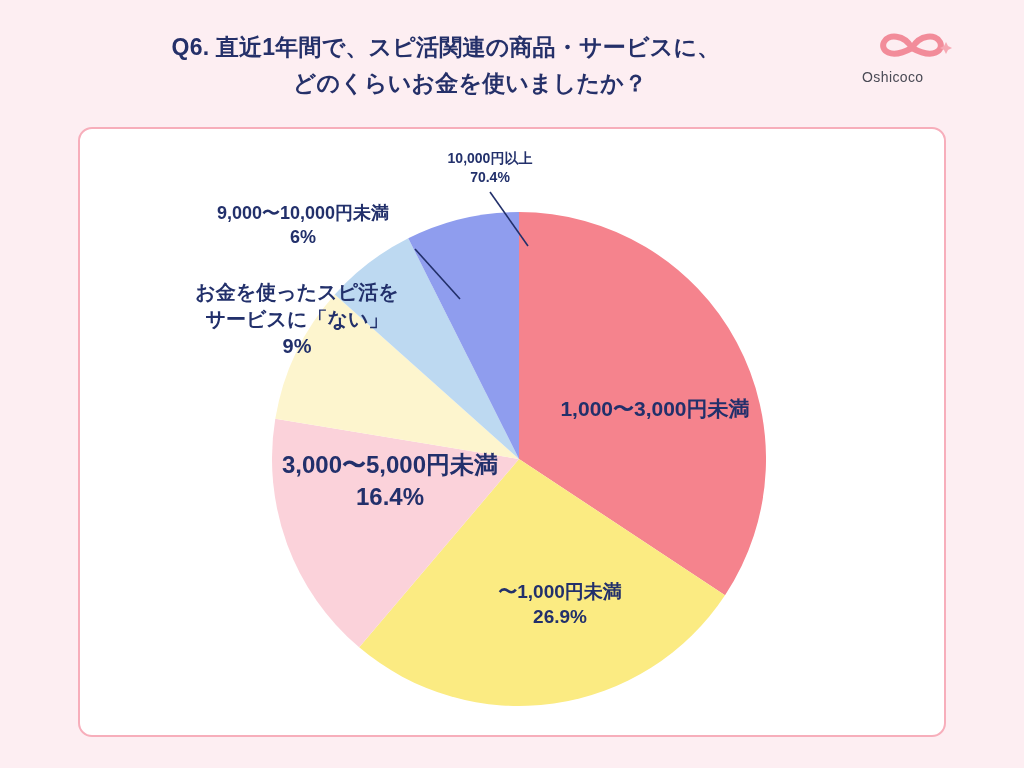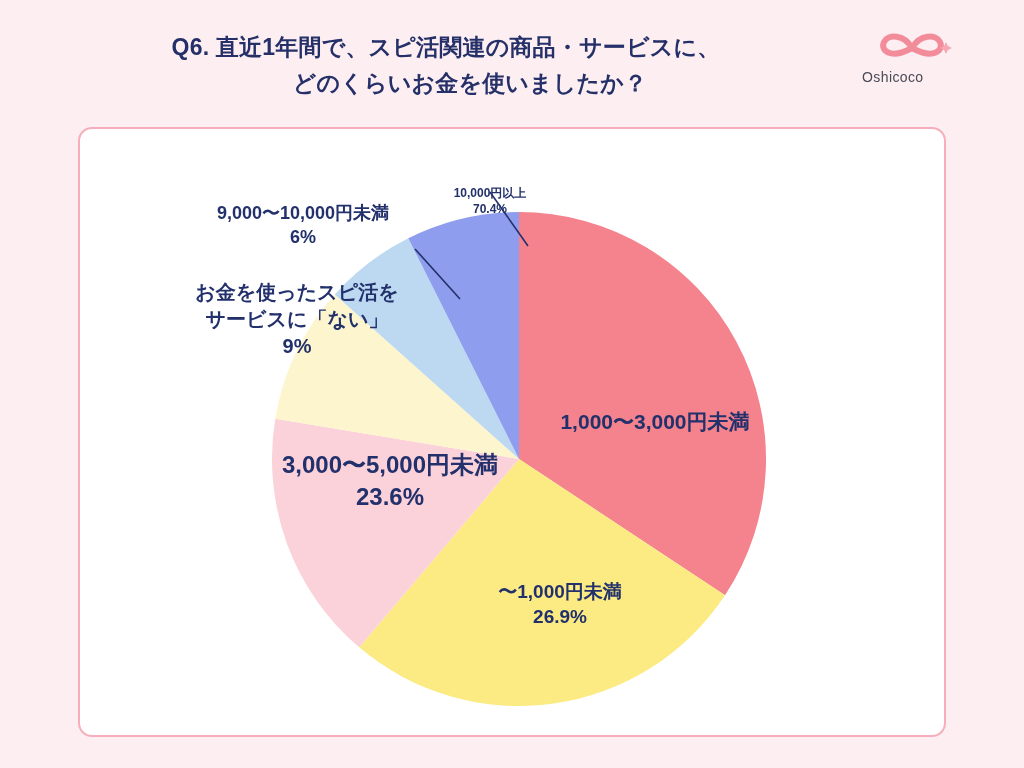--- a/index.html
+++ b/index.html
@@ -100,21 +100,21 @@
     color: #22306b;
     font-weight: bold;
     text-align: center;
     line-height: 1.32;
     white-space: nowrap;
   }
   .slice-label .pct { display: block; }
 
   .lbl-coral {
     left: 430px;
-    top: 279px;
+    top: 266px;
     font-size: 21px;
     width: 290px;
   }
   .lbl-yellow {
     left: 355px;
     top: 450px;
     font-size: 19px;
     width: 250px;
   }
   .lbl-pink {
@@ -129,22 +129,21 @@
     position: absolute;
     color: #22306b;
     font-weight: bold;
     text-align: center;
     line-height: 1.36;
   }
   .lbl-over10k {
     left: 290px;
     top: 20px;
     width: 240px;
-    font-size: 12px;
-    margin-top: 36px;
+    font-size: 14px;
   }
   .lbl-5to10k {
     left: 78px;
     top: 72px;
     width: 290px;
     font-size: 18px;
   }
   .lbl-none {
     left: 72px;
     top: 150px;
@@ -216,21 +215,21 @@
       <span>1,000〜3,000円未満</span>
     </div>
 
     <div class="slice-label lbl-yellow">
       <span>〜1,000円未満</span>
       <span class="pct">26.9%</span>
     </div>
 
     <div class="slice-label lbl-pink">
       <span>3,000〜5,000円未満</span>
-      <span class="pct">23.6%</span>
+      <span class="pct">16.4%</span>
     </div>
 
     <div class="out-label lbl-over10k">
       <span>10,000円以上</span><br>
       <span>70.4%</span>
     </div>
 
     <div class="out-label lbl-5to10k">
       <span>9,000〜10,000円未満</span><br>
       <span>6%</span>

